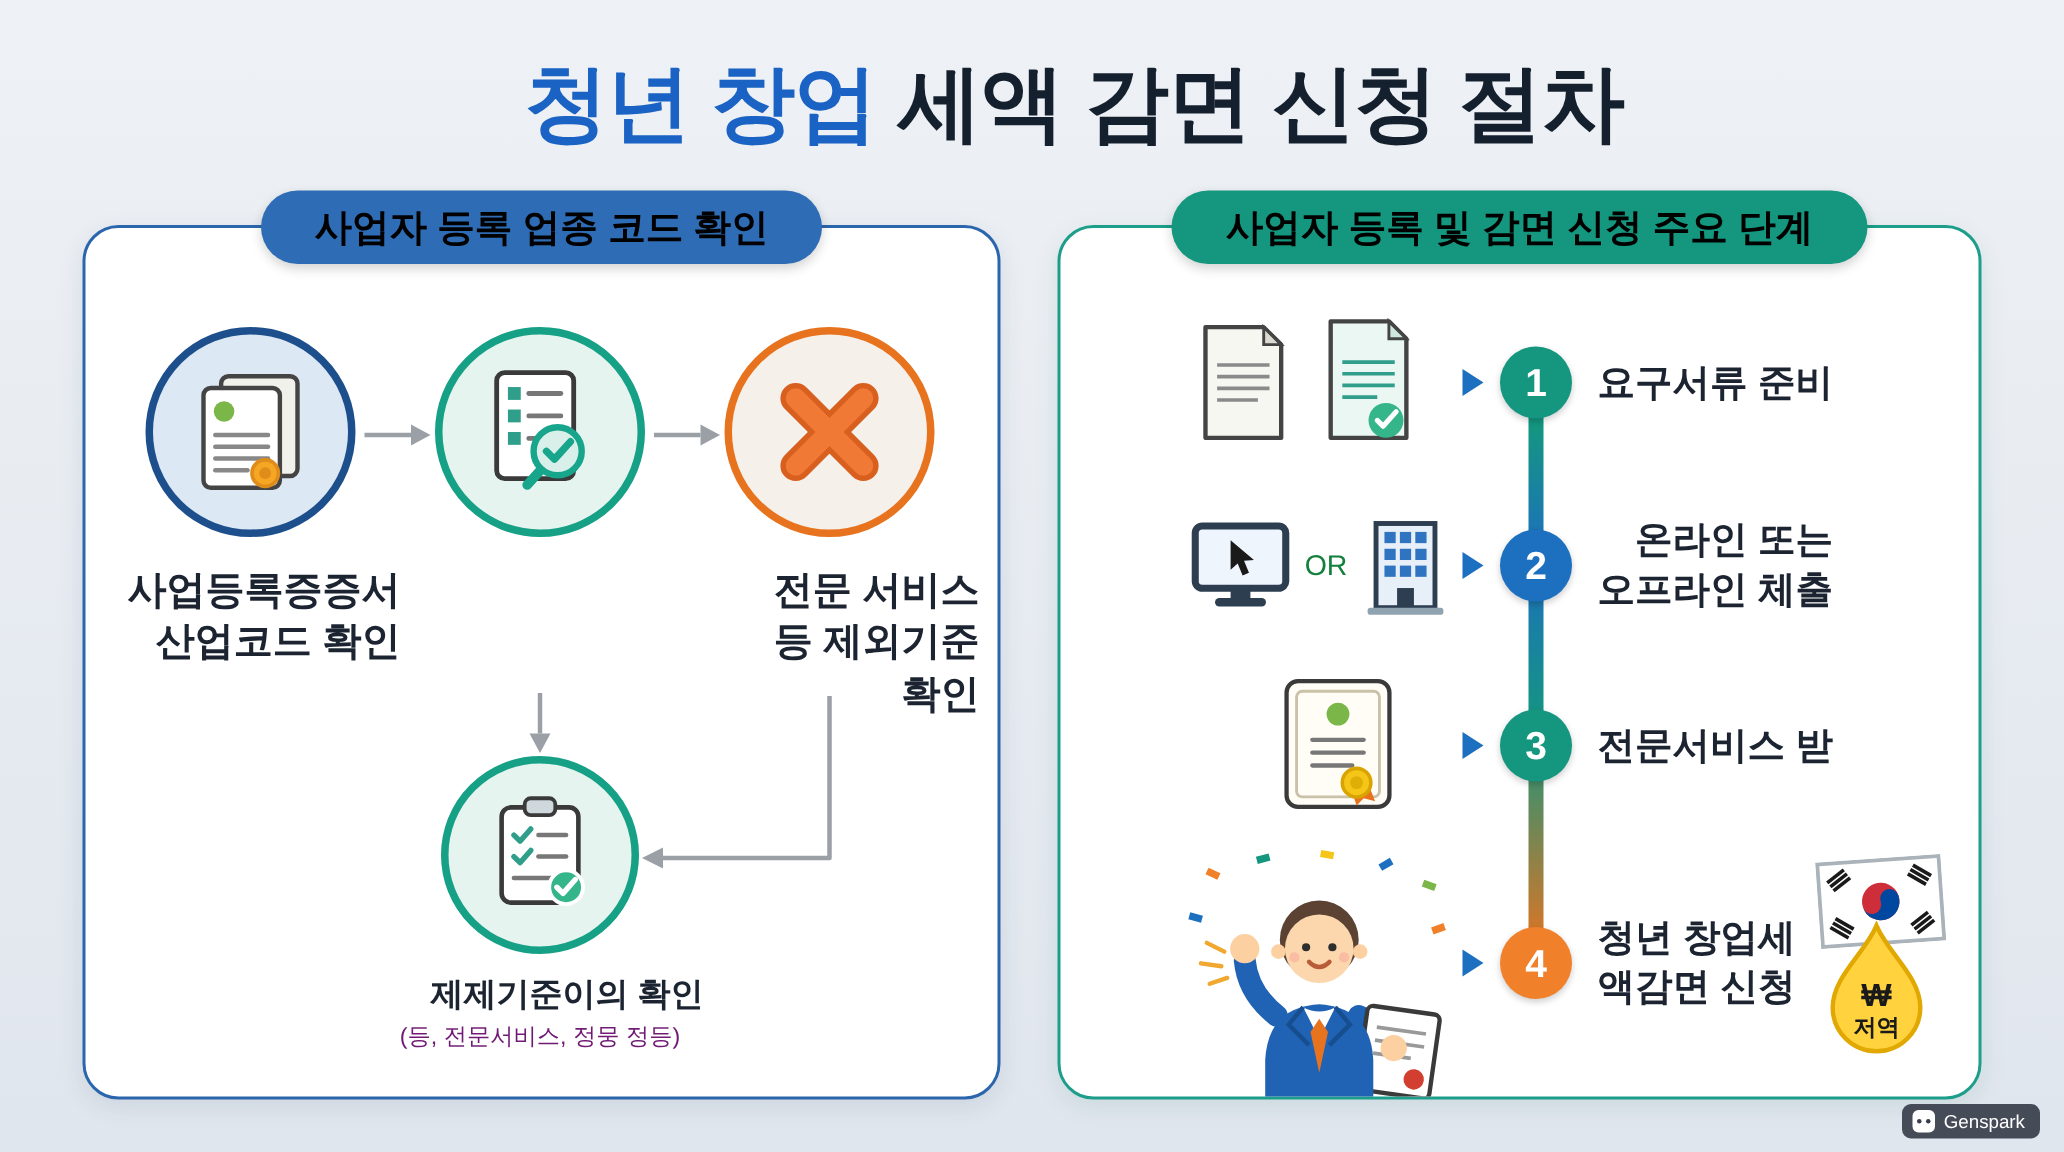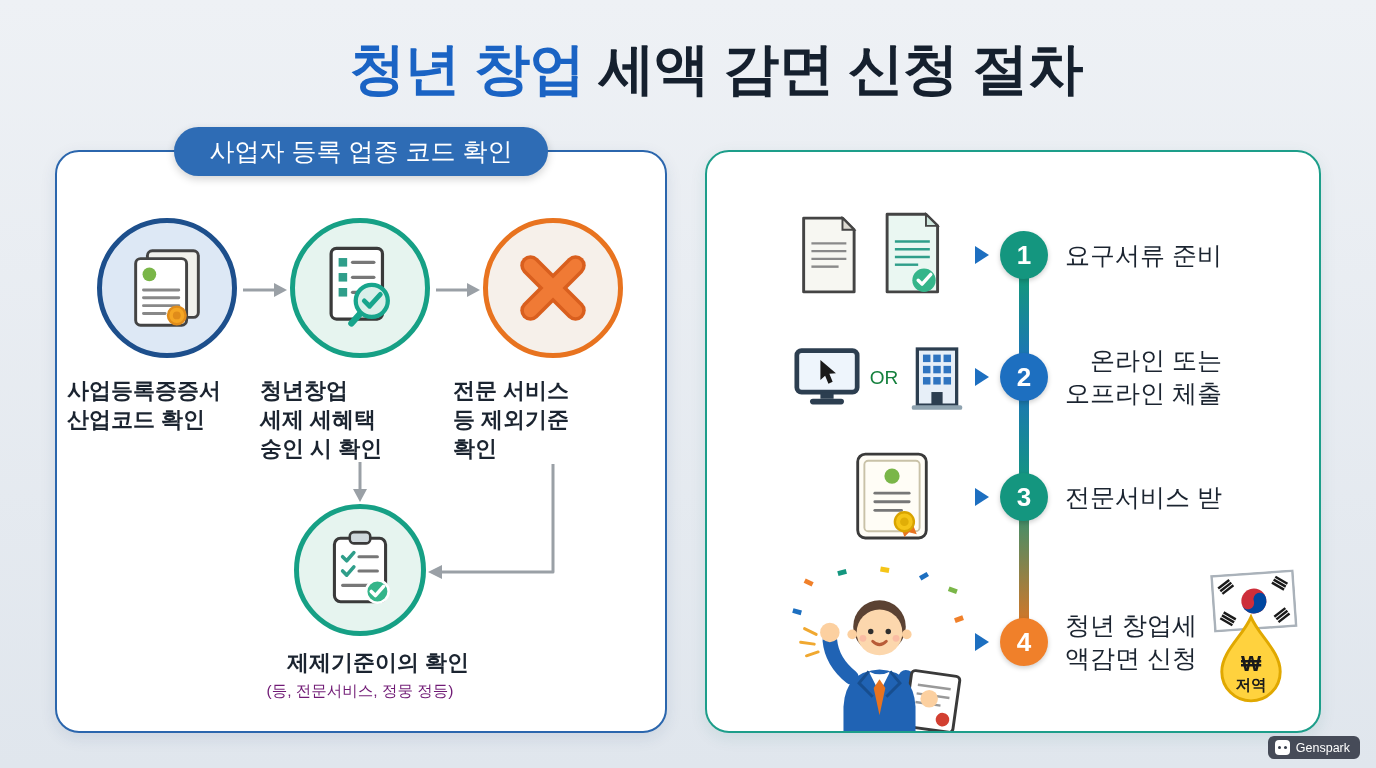--- a/index.html
+++ b/index.html
@@ -13,53 +13,53 @@
   .title .hl { color:#1a63c4; }
 
   
   .panel { position:absolute; top:150px; height:583px; background:#fff; border-radius:24px; }
   .panel.left  { left:55px;  width:612px; border:2px solid #2b66ad; box-shadow:0 5px 16px rgba(30,60,110,.10); }
   .panel.right { left:705px; width:616px; border:2px solid #1d9e8a; box-shadow:0 5px 16px rgba(20,110,95,.10); overflow:hidden; }
 
   .pill-wrap { position:absolute; top:127px; display:flex; justify-content:center; z-index:6; }
   .pill-wrap.l { left:55px;  width:612px; }
   .pill-wrap.r { left:705px; width:616px; }
-  .pill { color:#ffffff; font-size:25px; font-weight:400; padding:8px 36px; border-radius:30px;
+  .pill { color:#000000; font-size:25px; font-weight:700; padding:8px 36px; border-radius:30px;
           white-space:nowrap; box-shadow:0 3px 8px rgba(0,0,0,.18); }
   .pill.blue { background:#2e6cb5; }
   .pill.teal { background:#14967f; }
 
   
   .circle { position:absolute; width:140px; height:140px; border-radius:50%;
             display:flex; align-items:center; justify-content:center; }
   .circle.c-blue   { border:5px solid #1d4f8c; background:#dde8f5; }
   .circle.c-teal   { border:5px solid #16a085; background:#e6f4ef; }
   .circle.c-orange { border:5px solid #e8731f; background:#f6f0ea; }
   .circle.small { width:132px; height:132px; }
 
-  .lbl { position:absolute; text-align:left; font-weight:700; color:#1b2430;
-         font-size:22px; line-height:1.32; white-space:pre-line; }
+  .lbl { position:absolute; text-align:right; font-weight:700; color:#1b2430;
+         font-size:26px; line-height:1.32; white-space:pre-line; }
   .final-lbl { position:absolute; text-align:center; font-weight:700; color:#1b2430; font-size:22px; }
   .final-sub { position:absolute; text-align:center; font-weight:400; color:#701a75; font-size:15.5px; }
 
   .connector { position:absolute; }
 
   
   .tl-bar { position:absolute; left:312px; top:98px; width:10px; height:404px; border-radius:5px;
             background:linear-gradient(180deg,#14967f 0%,#14967f 8%,#1d6fc0 30%,#14967f 58%,#e8731f 96%); }
   .tri { position:absolute; left:268px; width:0; height:0;
          border-top:9px solid transparent; border-bottom:9px solid transparent;
          border-left:14px solid #1d6fc0; }
   .num { position:absolute; left:293px; width:48px; height:48px; border-radius:50%;
          color:#fff; font-size:26px; font-weight:700; display:flex; align-items:center;
          justify-content:center; box-shadow:0 2px 5px rgba(0,0,0,.2); z-index:2; }
   .num.n-teal   { background:#14967f; }
   .num.n-blue   { background:#1d6fc0; }
   .num.n-orange { background:#f0802a; }
-  .step-lbl { position:absolute; left:358px; font-size:25px; font-weight:400; color:#1b2430;
+  .step-lbl { position:absolute; left:358px; font-size:25px; font-weight:700; color:#1b2430;
               line-height:1.3; white-space:pre-line; }
   .icon-box { position:absolute; }
   .device-row { position:absolute; left:66px; top:184px; width:214px; height:84px;
                 display:flex; align-items:center; justify-content:center; gap:10px; }
   .or-txt { font-size:19px; font-weight:400; color:#15803d; }
 
   
   .watermark { position:absolute; right:16px; bottom:9px; background:rgba(56,62,75,.92);
                border-radius:6px; padding:4px 10px 4px 7px; display:flex; align-items:center;
                gap:6px; color:#fff; font-size:12.5px; }
@@ -118,23 +118,20 @@
       <line x1="2" y1="10" x2="33" y2="10" stroke="#9aa0a6" stroke-width="3"></line>
       <path d="M33 3 L46 10 L33 17 Z" fill="#9aa0a6"></path>
     </svg>
     <svg class="connector" style="left:377px; top:128px;" width="48" height="20">
       <line x1="2" y1="10" x2="33" y2="10" stroke="#9aa0a6" stroke-width="3"></line>
       <path d="M33 3 L46 10 L33 17 Z" fill="#9aa0a6"></path>
     </svg>
 
     <div class="lbl" style="left:10px; top:224px; width:200px;">사업등록증증서
 산업코드 확인</div>
-    <div class="lbl" style="left:203px; top:224px; width:200px;">청년창업
-세제 세혜택
-숭인 시 확인</div>
     <div class="lbl" style="left:396px; top:224px; width:200px;">전문 서비스
 등 제외기준
 확인</div>
 
     <svg class="connector" style="left:293px; top:308px;" width="20" height="44">
       <line x1="10" y1="2" x2="10" y2="29" stroke="#9aa0a6" stroke-width="3"></line>
       <path d="M3 29 L10 42 L17 29 Z" fill="#9aa0a6"></path>
     </svg>
 
     <svg class="connector" style="left:365px; top:310px;" width="140" height="120">
@@ -318,19 +315,22 @@
         <path d="M38 3 C46 22 68 38 68 59 A30 30 0 0 1 8 59 C8 38 30 22 38 3 Z" fill="#ffd23e" stroke="#e0a800" stroke-width="3"></path>
         <text x="38" y="58" text-anchor="middle" font-size="22" font-weight="700" fill="#1a1a1a">₩</text>
         <text x="38" y="78" text-anchor="middle" font-size="16" font-weight="700" fill="#1a1a1a">저역</text>
       </svg>
     </div>
   </section>
 
   <div class="pill-wrap l">
     <div class="pill blue">사업자 등록 업종 코드 확인</div>
   </div>
+  <div class="pill-wrap r">
+    <div class="pill teal">사업자 등록 및 감면 신청 주요 단계</div>
+  </div>
 
   <div class="watermark">
     <span class="gs-icon"></span>
     <span>Genspark</span>
   </div>
 
 </div>
 
 </body></html>

